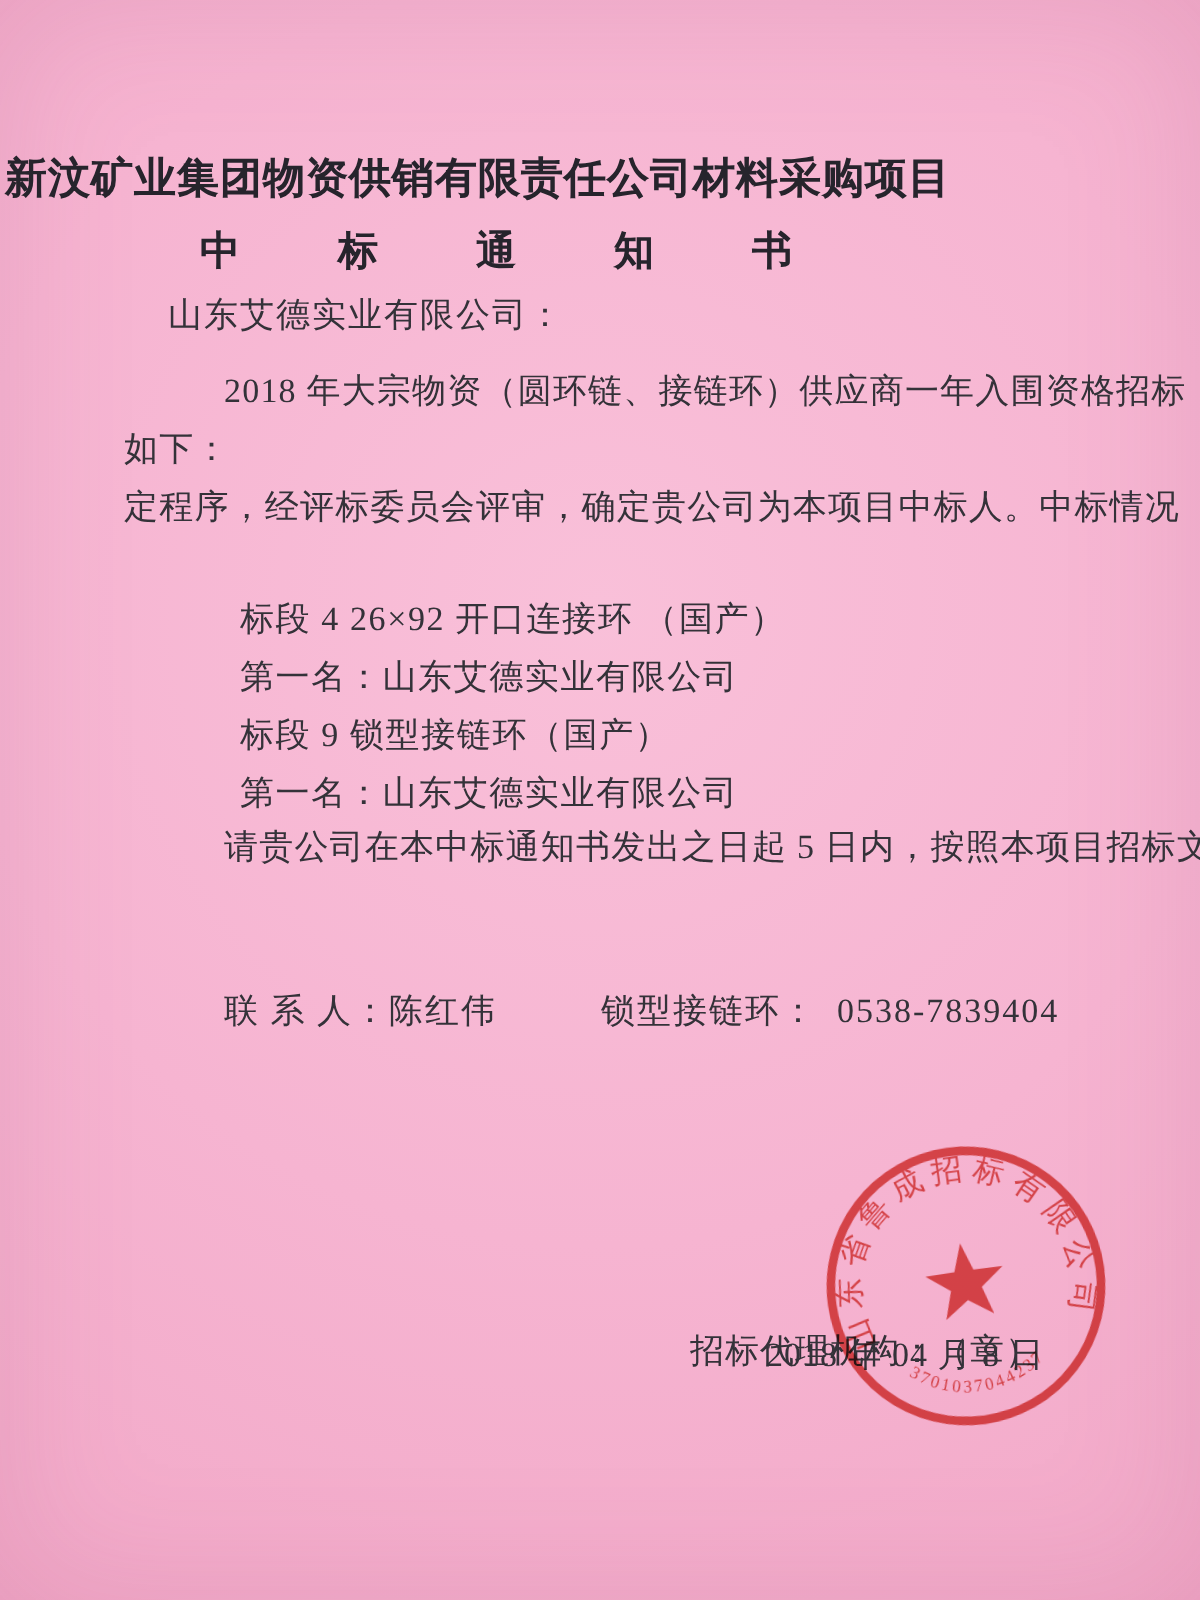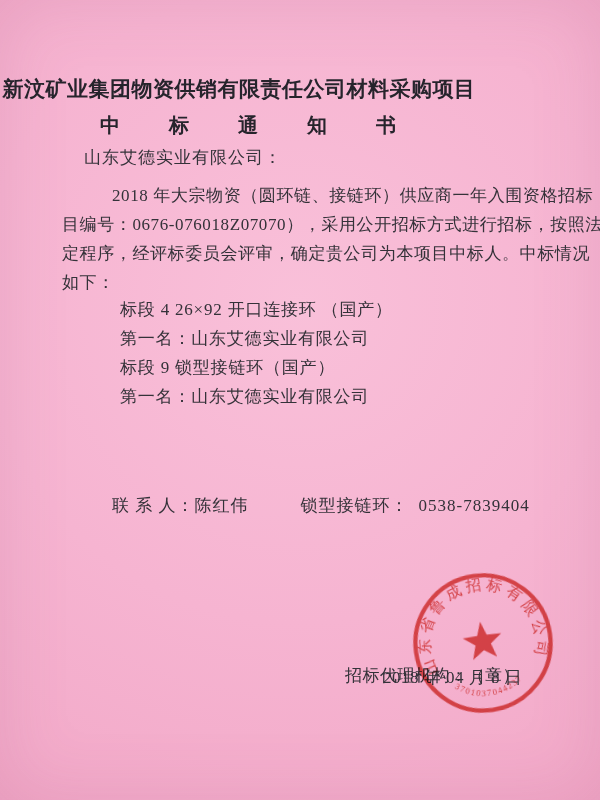--- a/index.html
+++ b/index.html
@@ -117,33 +117,33 @@
 
 <div class="vignette"></div>
 
 <div class="abs title1">新汶矿业集团物资供销有限责任公司材料采购项目</div>
 <div class="abs title2">中 标 通 知 书</div>
 
 <div class="abs salutation">山东艾德实业有限公司：</div>
 
 <div class="abs para para1">
   <div class="line indent">2018 年大宗物资（圆环链、接链环）供应商一年入围资格招标（项</div>
-  <div class="line">目编号：0676-076018Z07070），采用公开招标方式进行招标，按照法</div>
+  <div class="line">如下：</div>
   <div class="line">定程序，经评标委员会评审，确定贵公司为本项目中标人。中标情况</div>
-  <div class="line">如下：</div>
 </div>
 
 <div class="abs items">
   <div class="line">标段 4 26×92 开口连接环 （国产）</div>
   <div class="line">第一名：山东艾德实业有限公司</div>
   <div class="line">标段 9 锁型接链环（国产）</div>
   <div class="line">第一名：山东艾德实业有限公司</div>
 </div>
 
 <div class="abs para para2">
+  <div class="line indent">请贵公司在本中标通知书发出之日起 5 日内，按照本项目招标文</div>
 </div>
 
 <div class="abs contact">
   <span>联 系 人：</span><span>陈红伟</span><span class="gap"></span><span>锁型接链环：</span><span class="halfgap"></span><span>0538-7839404</span>
 </div>
 
 <div class="abs agency">招标代理机构：（章）</div>
 <div class="abs dateline">2018 年 04 月 8 日</div>
 
 <svg class="abs stamp" viewBox="0 0 170 170" xmlns="http://www.w3.org/2000/svg">

